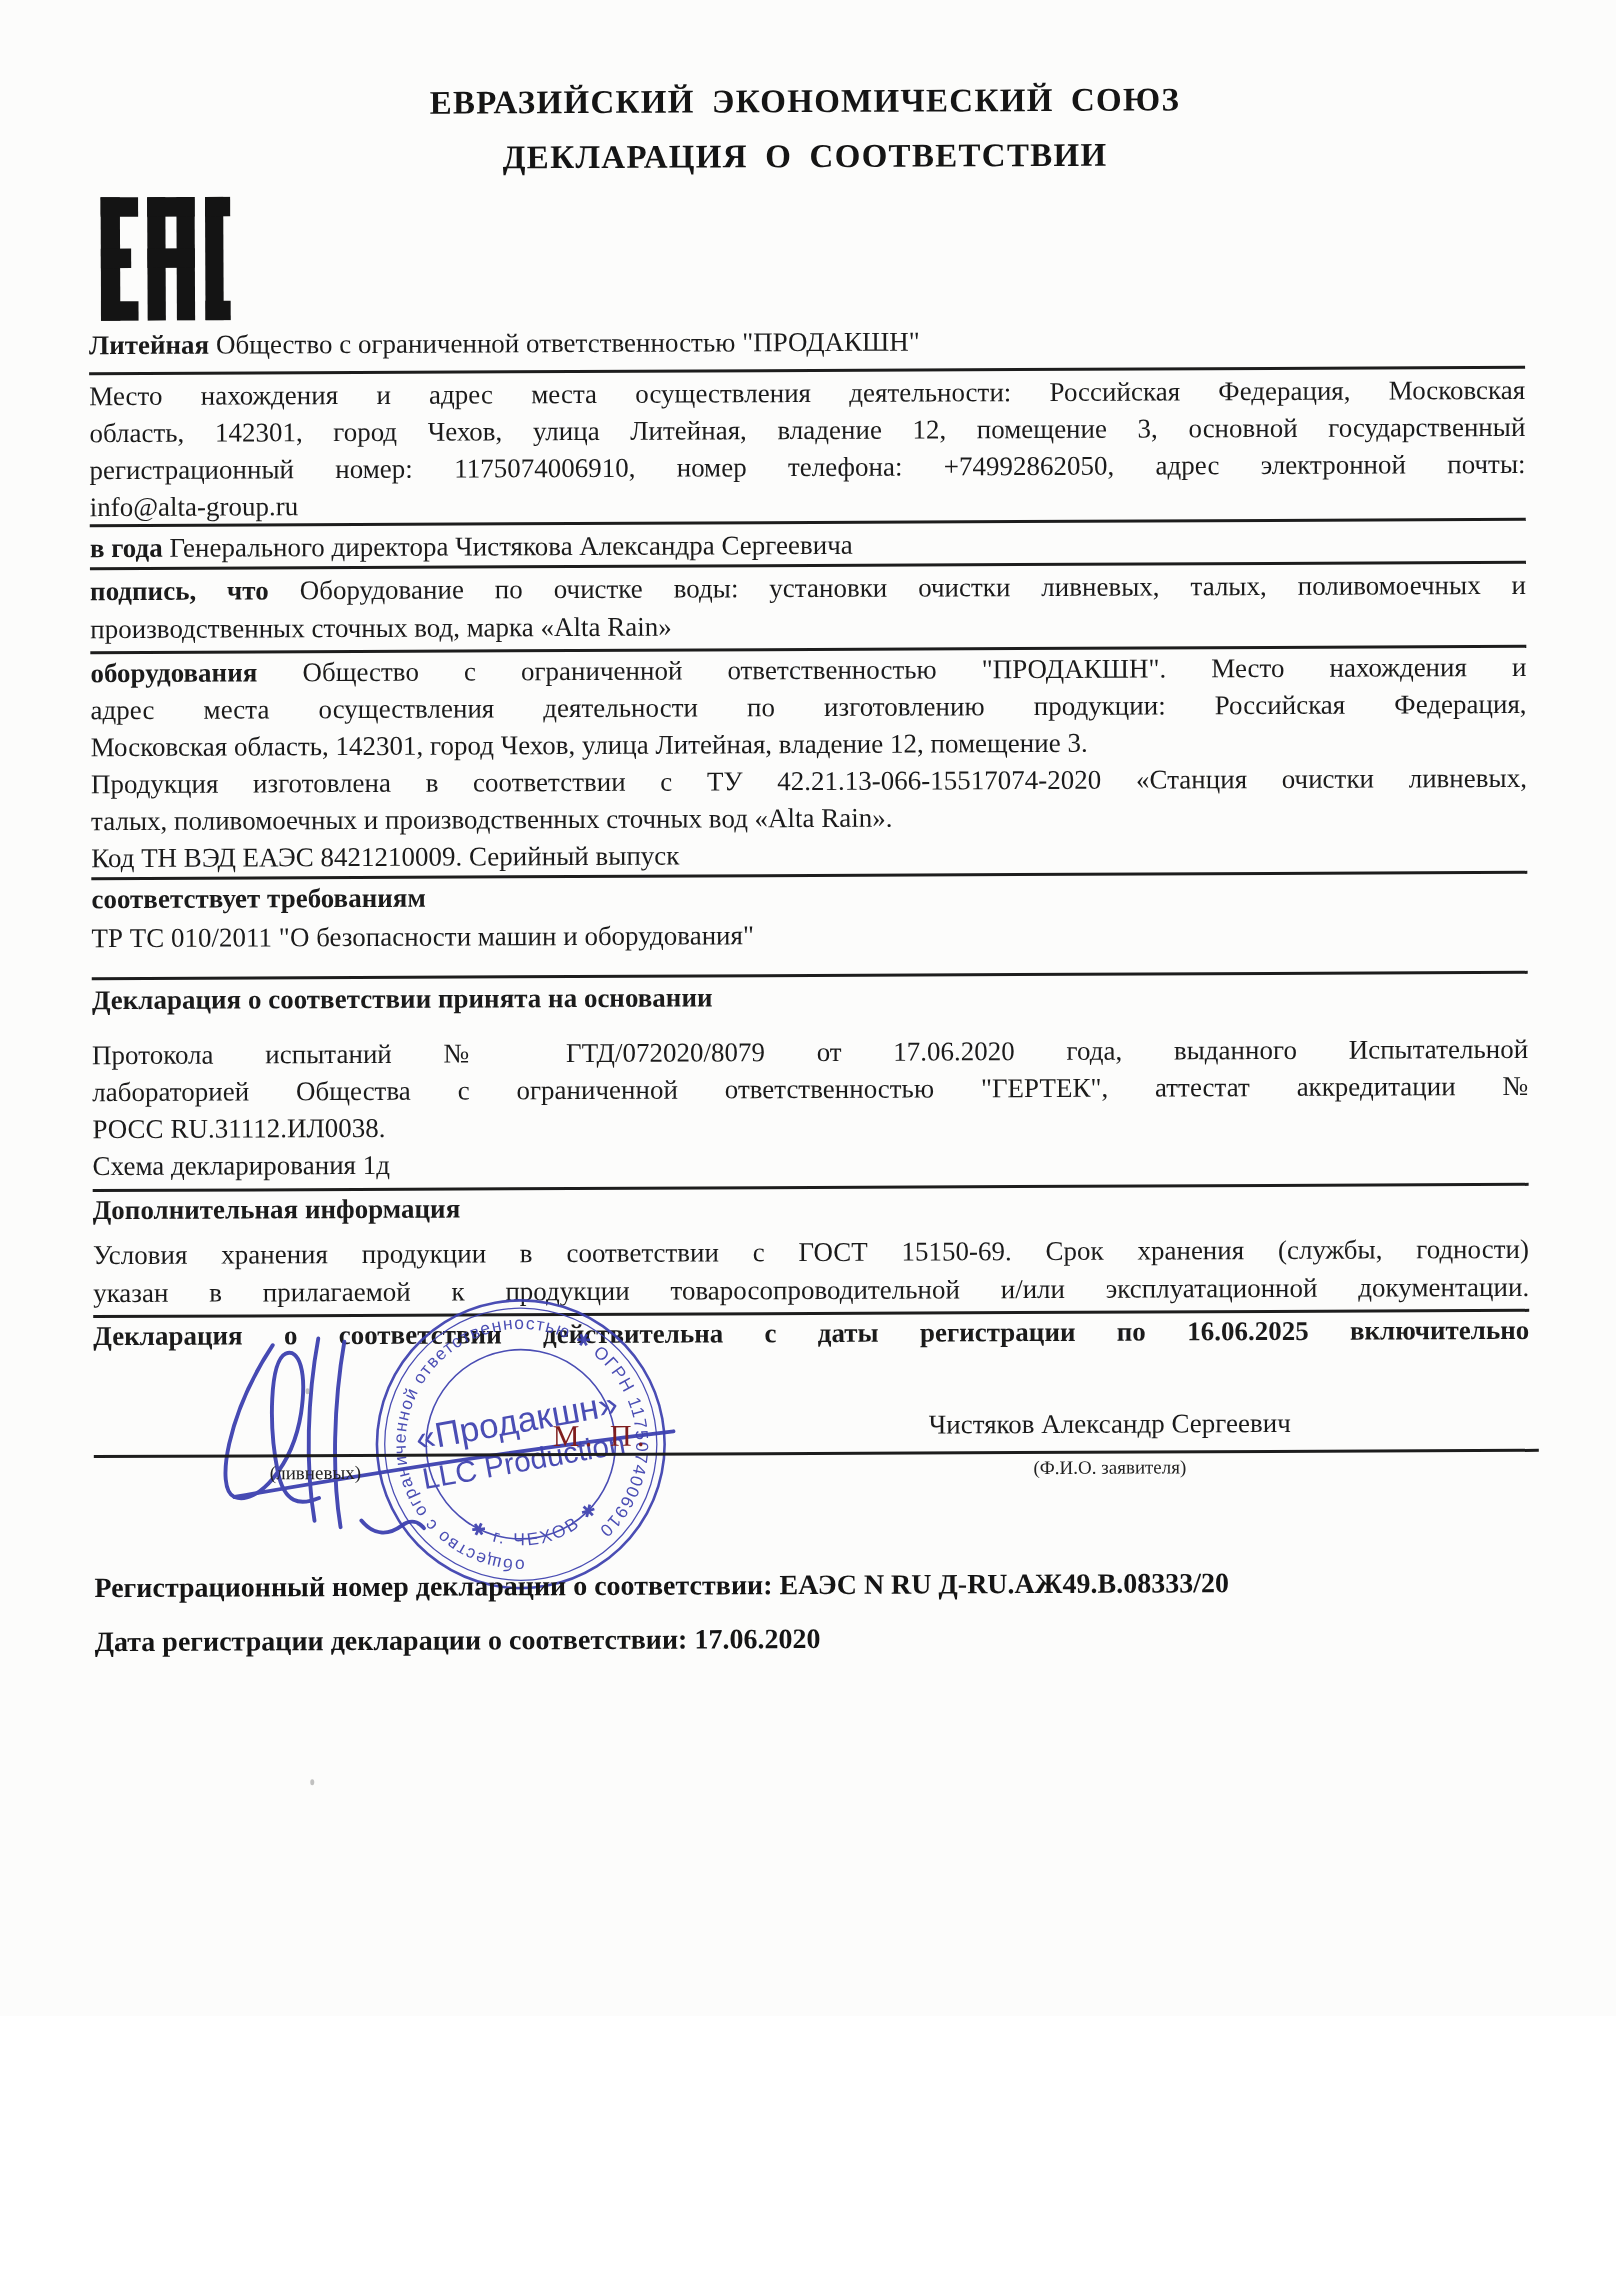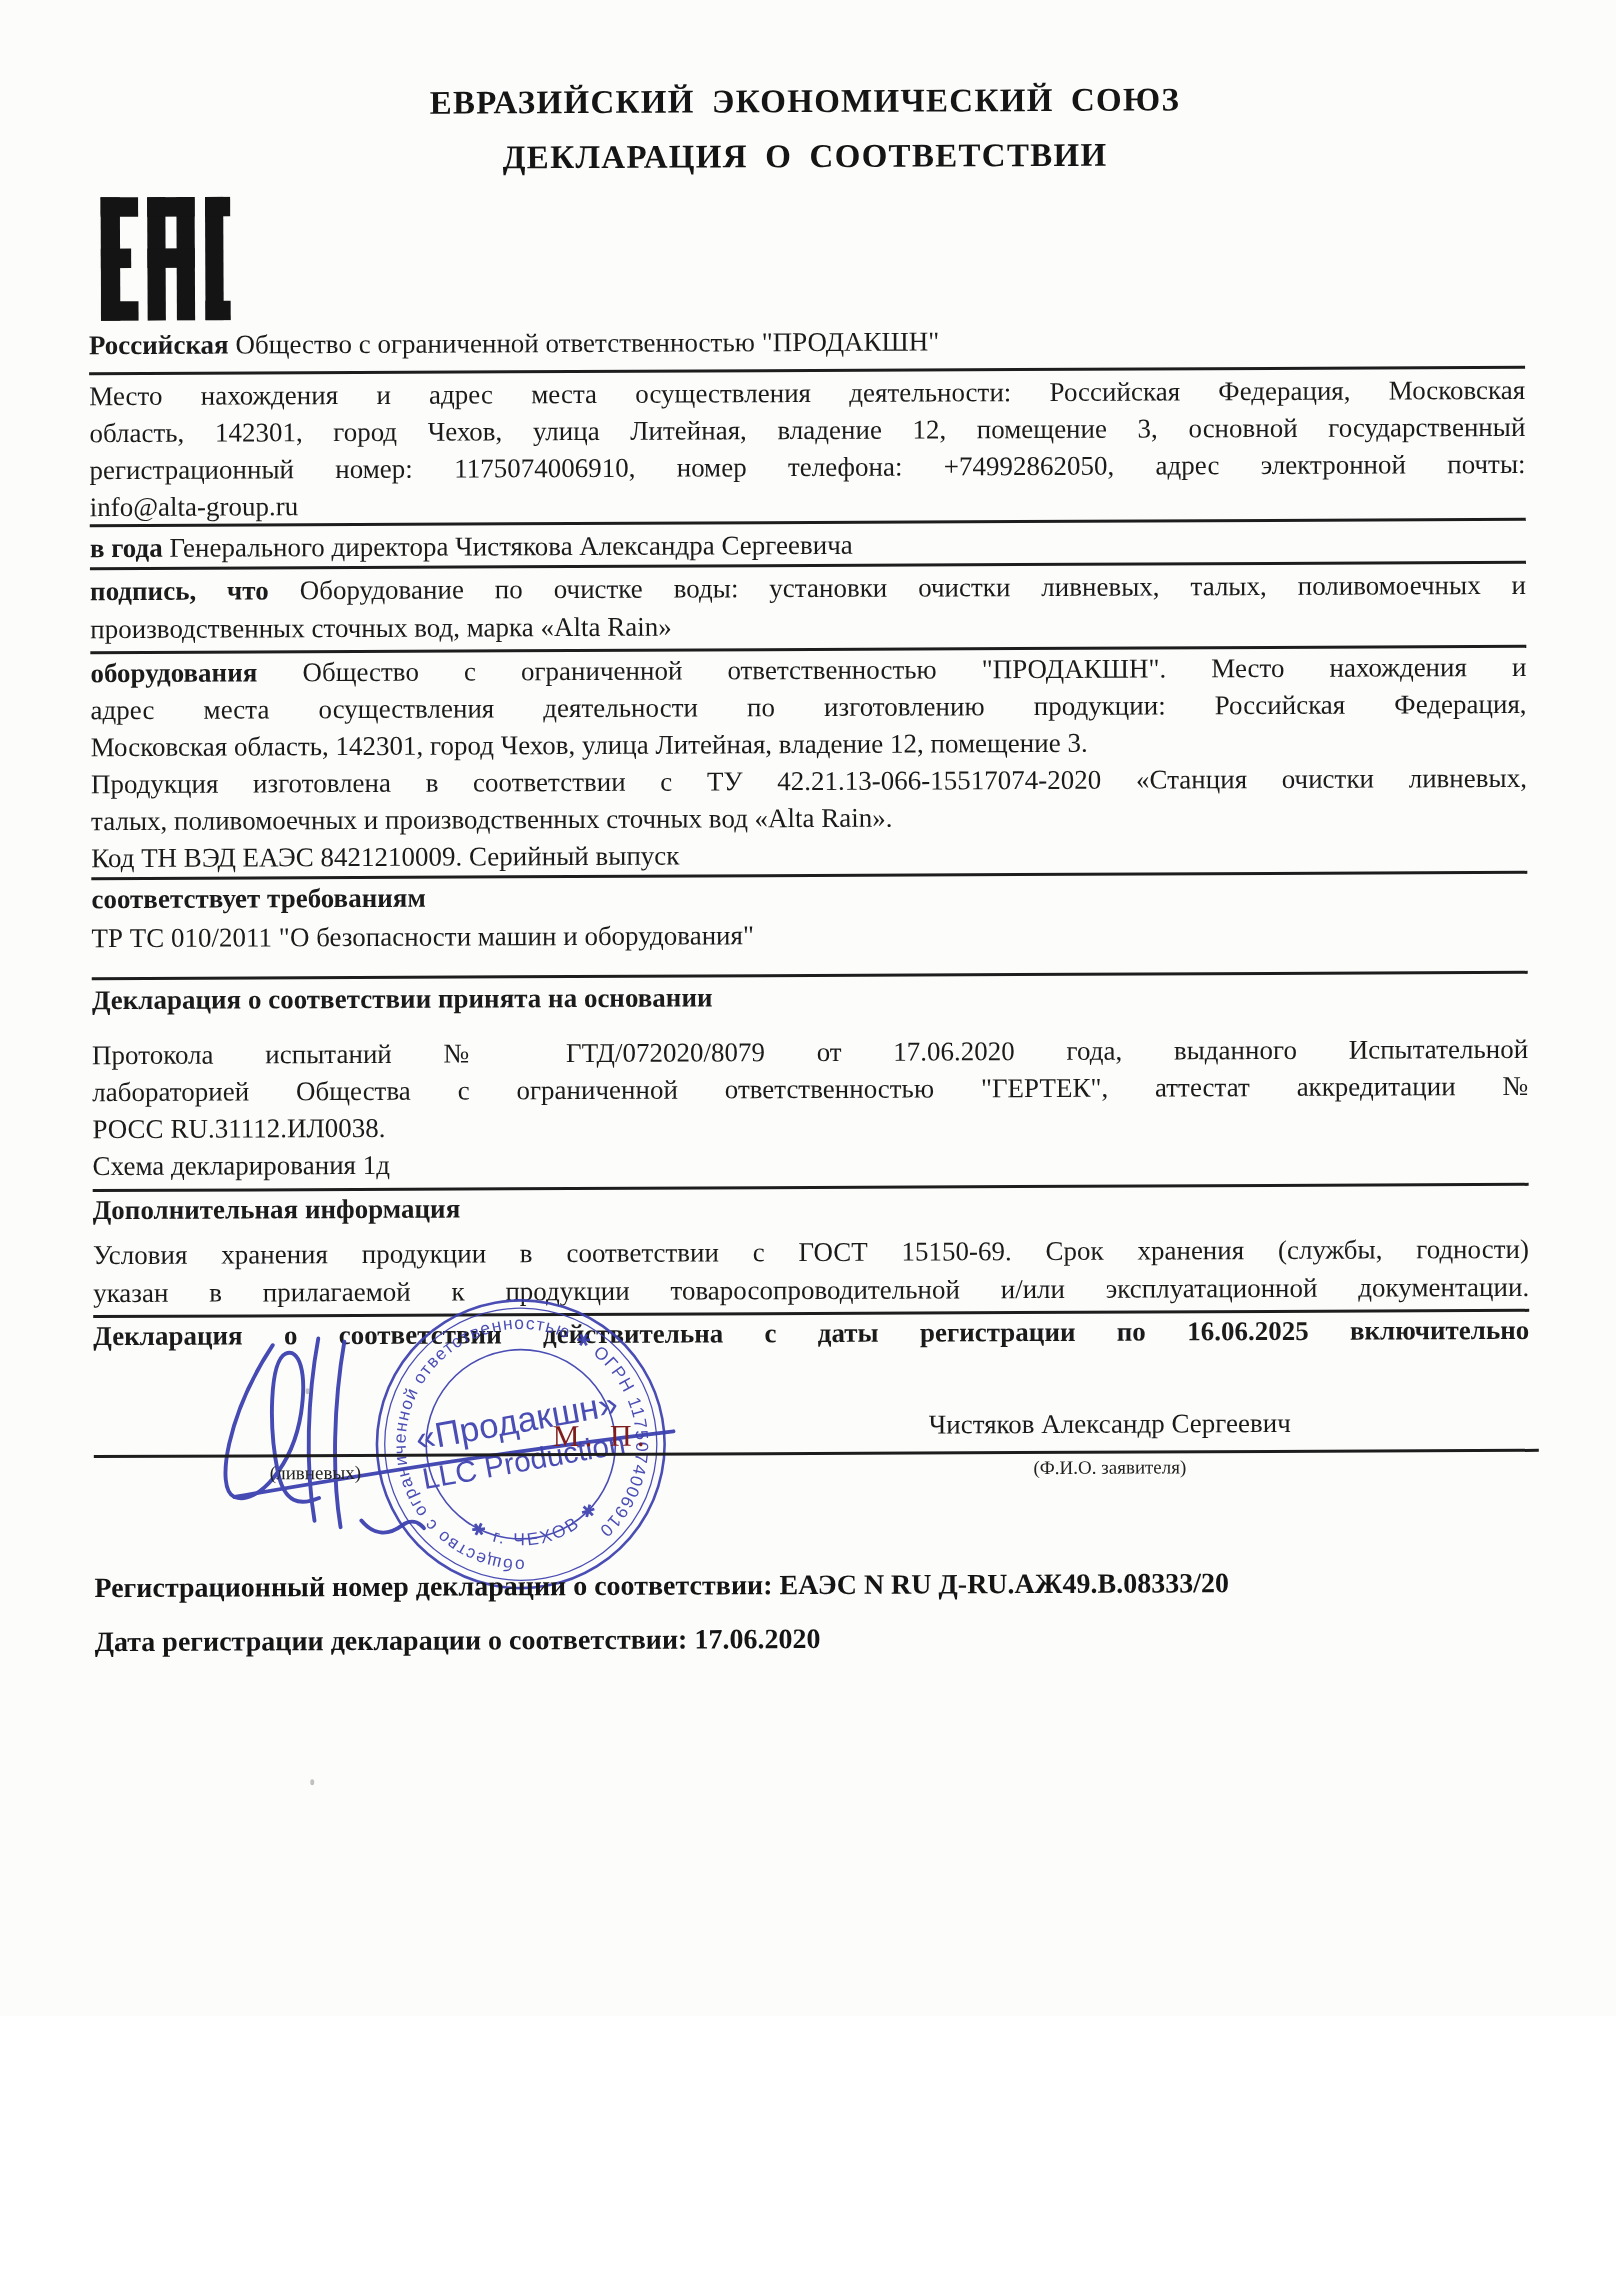--- a/index.html
+++ b/index.html
@@ -41,21 +41,21 @@
       <rect x="72" y="0" width="28" height="190"></rect>
       <rect x="117" y="0" width="28" height="190"></rect>
       <rect x="72" y="0" width="73" height="30"></rect>
       <rect x="72" y="79" width="73" height="30"></rect>
       <rect x="161" y="0" width="28" height="190"></rect>
       <rect x="161" y="0" width="39" height="30"></rect>
       <rect x="161" y="160" width="39" height="30"></rect>
     </g>
   </svg>
 
-  <div class="line" style="top:324px;"><span class="b">Российская</span><span> Общество с ограниченной ответственностью "ПРОДАКШН"</span></div>
+  <div class="line" style="top:324px;"><span class="b">Литейная</span><span> Общество с ограниченной ответственностью "ПРОДАКШН"</span></div>
   <div class="rule" style="top:369px;"></div>
 
   <div class="line" style="top:375px;">
     <div class="ln just">Место нахождения и адрес места осуществления деятельности: Российская Федерация, Московская</div>
     <div class="ln just">область, 142301, город Чехов, улица Литейная, владение 12, помещение 3, основной государственный</div>
     <div class="ln just">регистрационный номер: 1175074006910, номер телефона: +74992862050, адрес электронной почты:</div>
     <div class="ln">info@alta-group.ru</div>
   </div>
   <div class="rule" style="top:521px;"></div>
 

